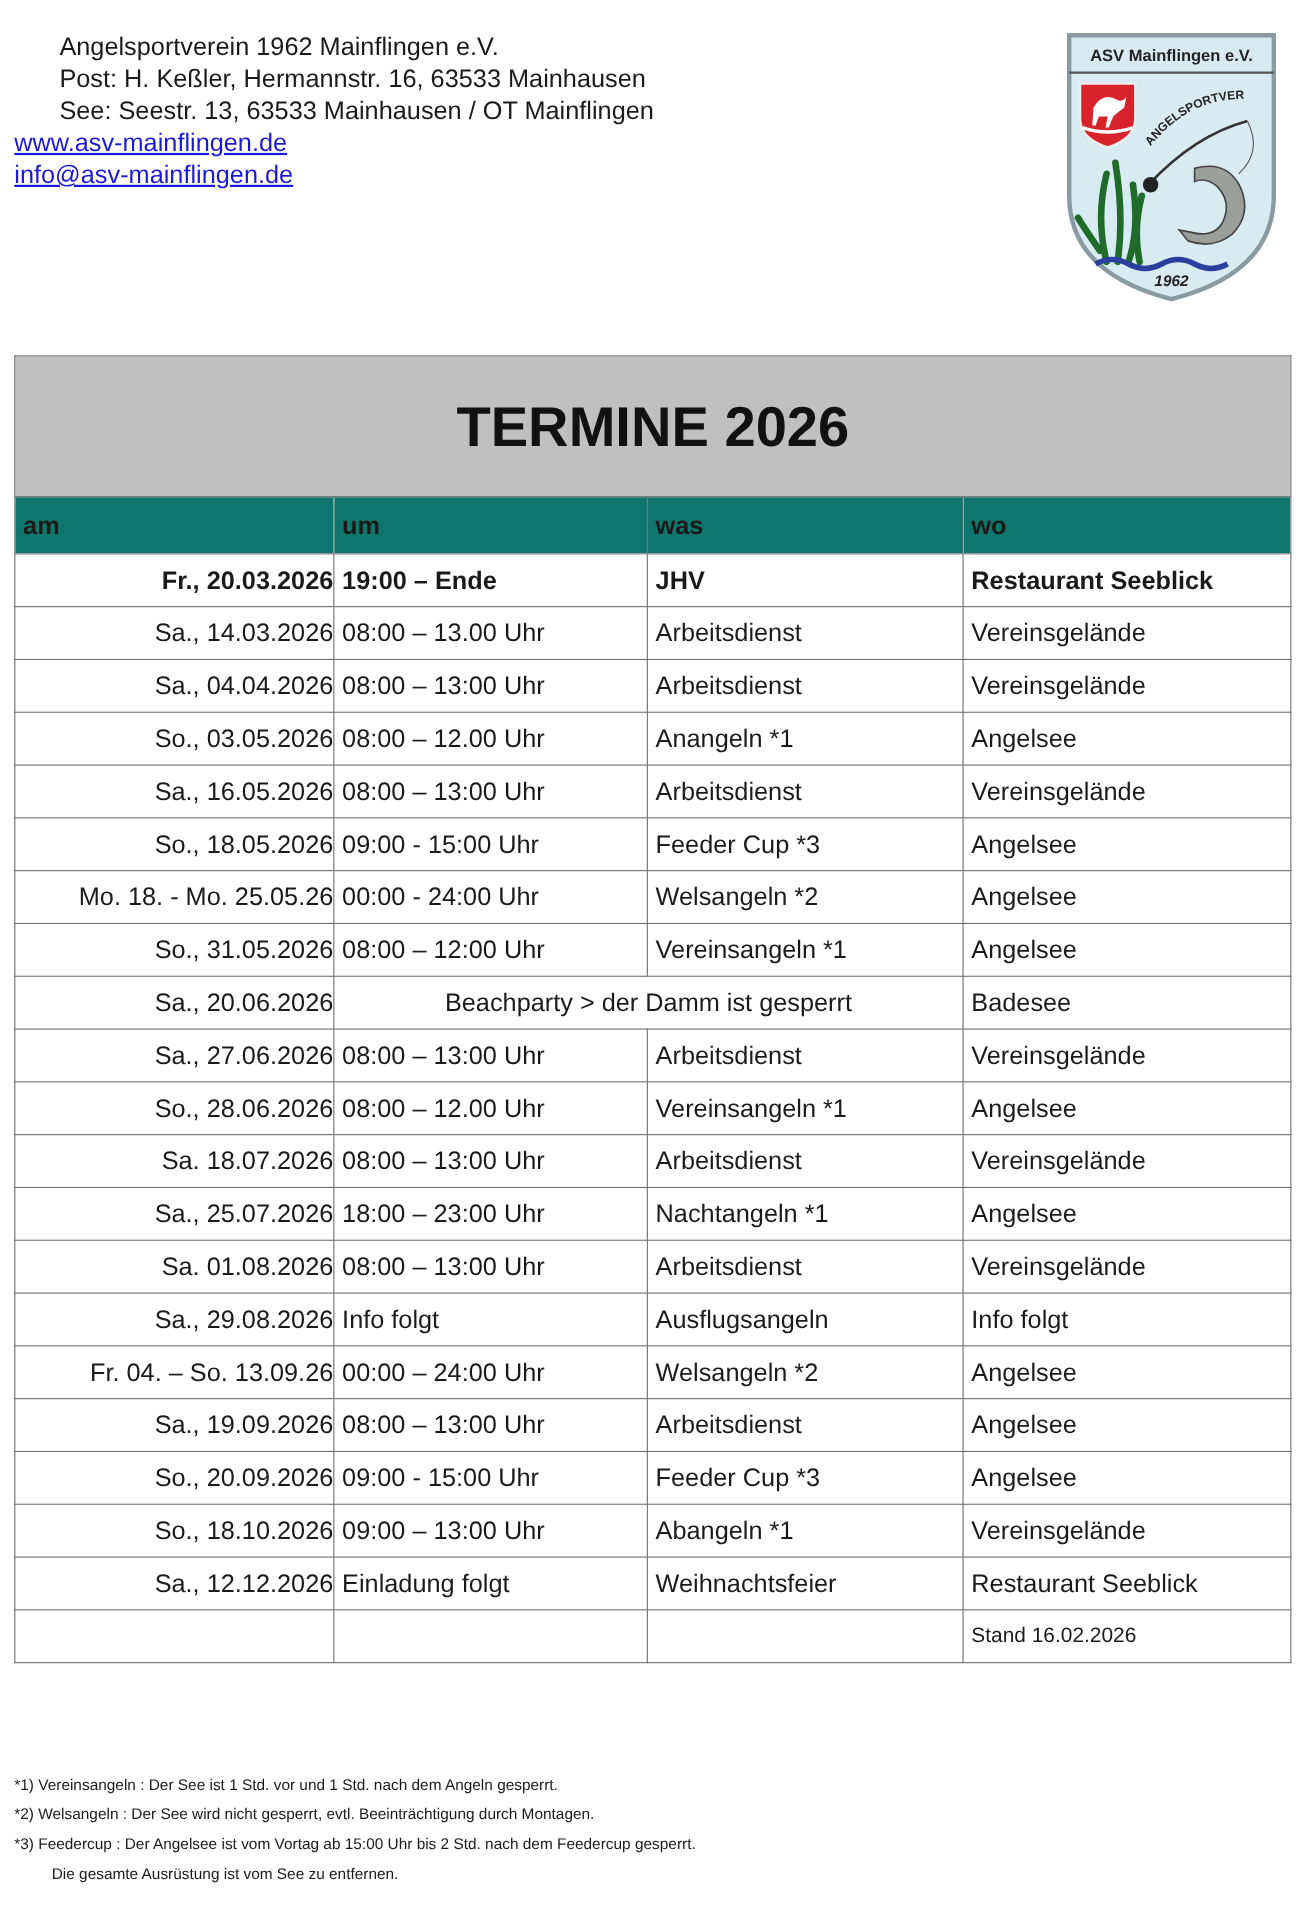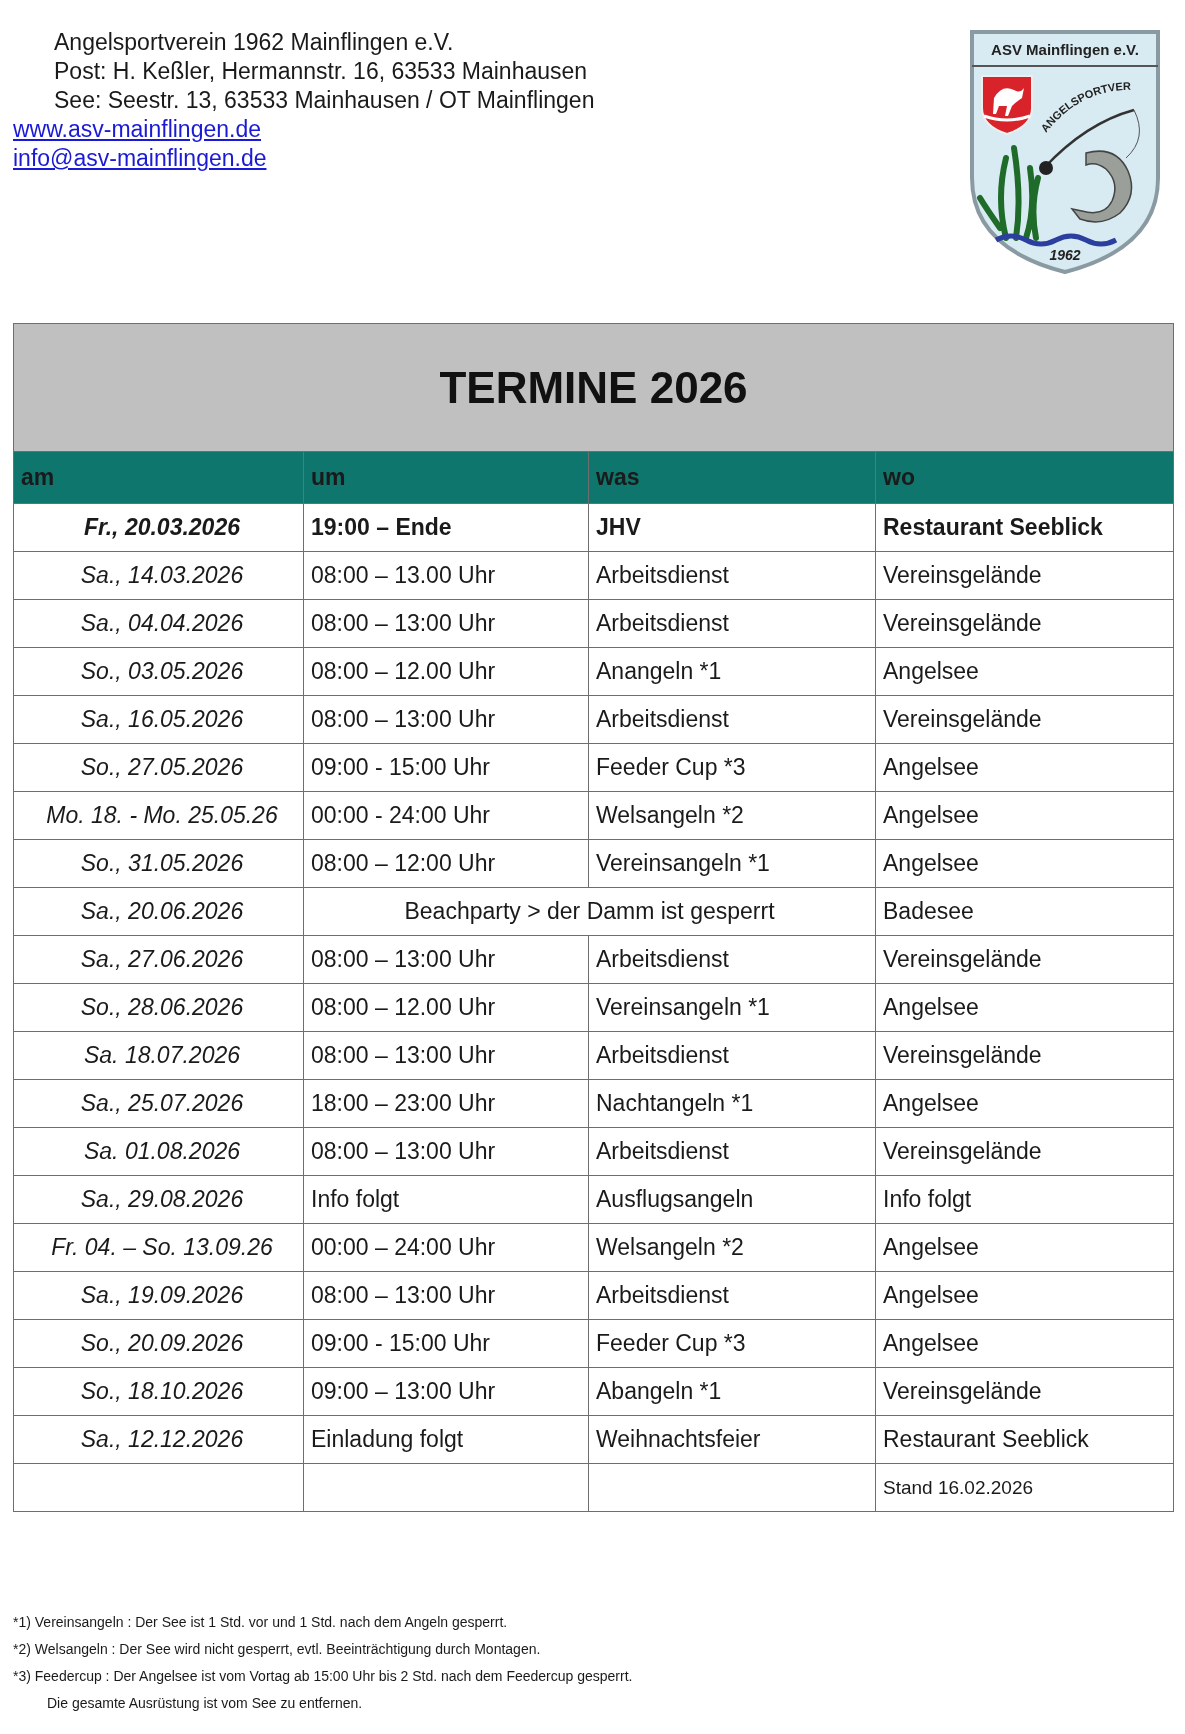--- a/index.html
+++ b/index.html
@@ -25,27 +25,27 @@
   }
   table.termine col.c1 { width: 290px; }
   table.termine col.c2 { width: 285px; }
   table.termine col.c3 { width: 287px; }
   table.termine col.c4 { width: 298px; }
   table.termine td, table.termine th {
     border: 1.5px solid #6e6e6e; padding: 0 7px; height: 47px;
     white-space: nowrap; overflow: hidden; vertical-align: middle;
   }
   table.termine tr.title-row th {
-    background: #c0c0c0; height: 127px; font-size: 44px; font-weight: bold;
+    background: #c0c0c0; height: 127px; font-size: 51px; font-weight: bold;
     text-align: center; color: #111;
   }
   table.termine tr.head-row th {
     background: #0f766e; text-align: left; font-weight: bold; height: 51px;
   }
-  table.termine td.date { text-align: center; padding-right: 0; font-style: italic; }
+  table.termine td.date { text-align: right; padding-right: 0; }
   tr.bold td { font-weight: bold; }
   td.merged { text-align: center; }
   td.stand { font-size: 19px; vertical-align: top; padding-top: 6px; }
   tr.last td { height: 47px; }
 
   .notes {
     position: absolute; left: 13px; top: 1609px;
     font-size: 14px; line-height: 27px;
   }
   .notes div { white-space: nowrap; }
@@ -131,21 +131,21 @@
         <td>Anangeln *1</td>
         <td>Angelsee</td>
       </tr>
       <tr>
         <td class="date">Sa., 16.05.2026</td>
         <td>08:00 – 13:00 Uhr</td>
         <td>Arbeitsdienst</td>
         <td>Vereinsgelände</td>
       </tr>
       <tr>
-        <td class="date">So., 27.05.2026</td>
+        <td class="date">So., 18.05.2026</td>
         <td>09:00 - 15:00 Uhr</td>
         <td>Feeder Cup *3</td>
         <td>Angelsee</td>
       </tr>
       <tr>
         <td class="date">Mo. 18. - Mo. 25.05.26</td>
         <td>00:00 - 24:00 Uhr</td>
         <td>Welsangeln *2</td>
         <td>Angelsee</td>
       </tr>

